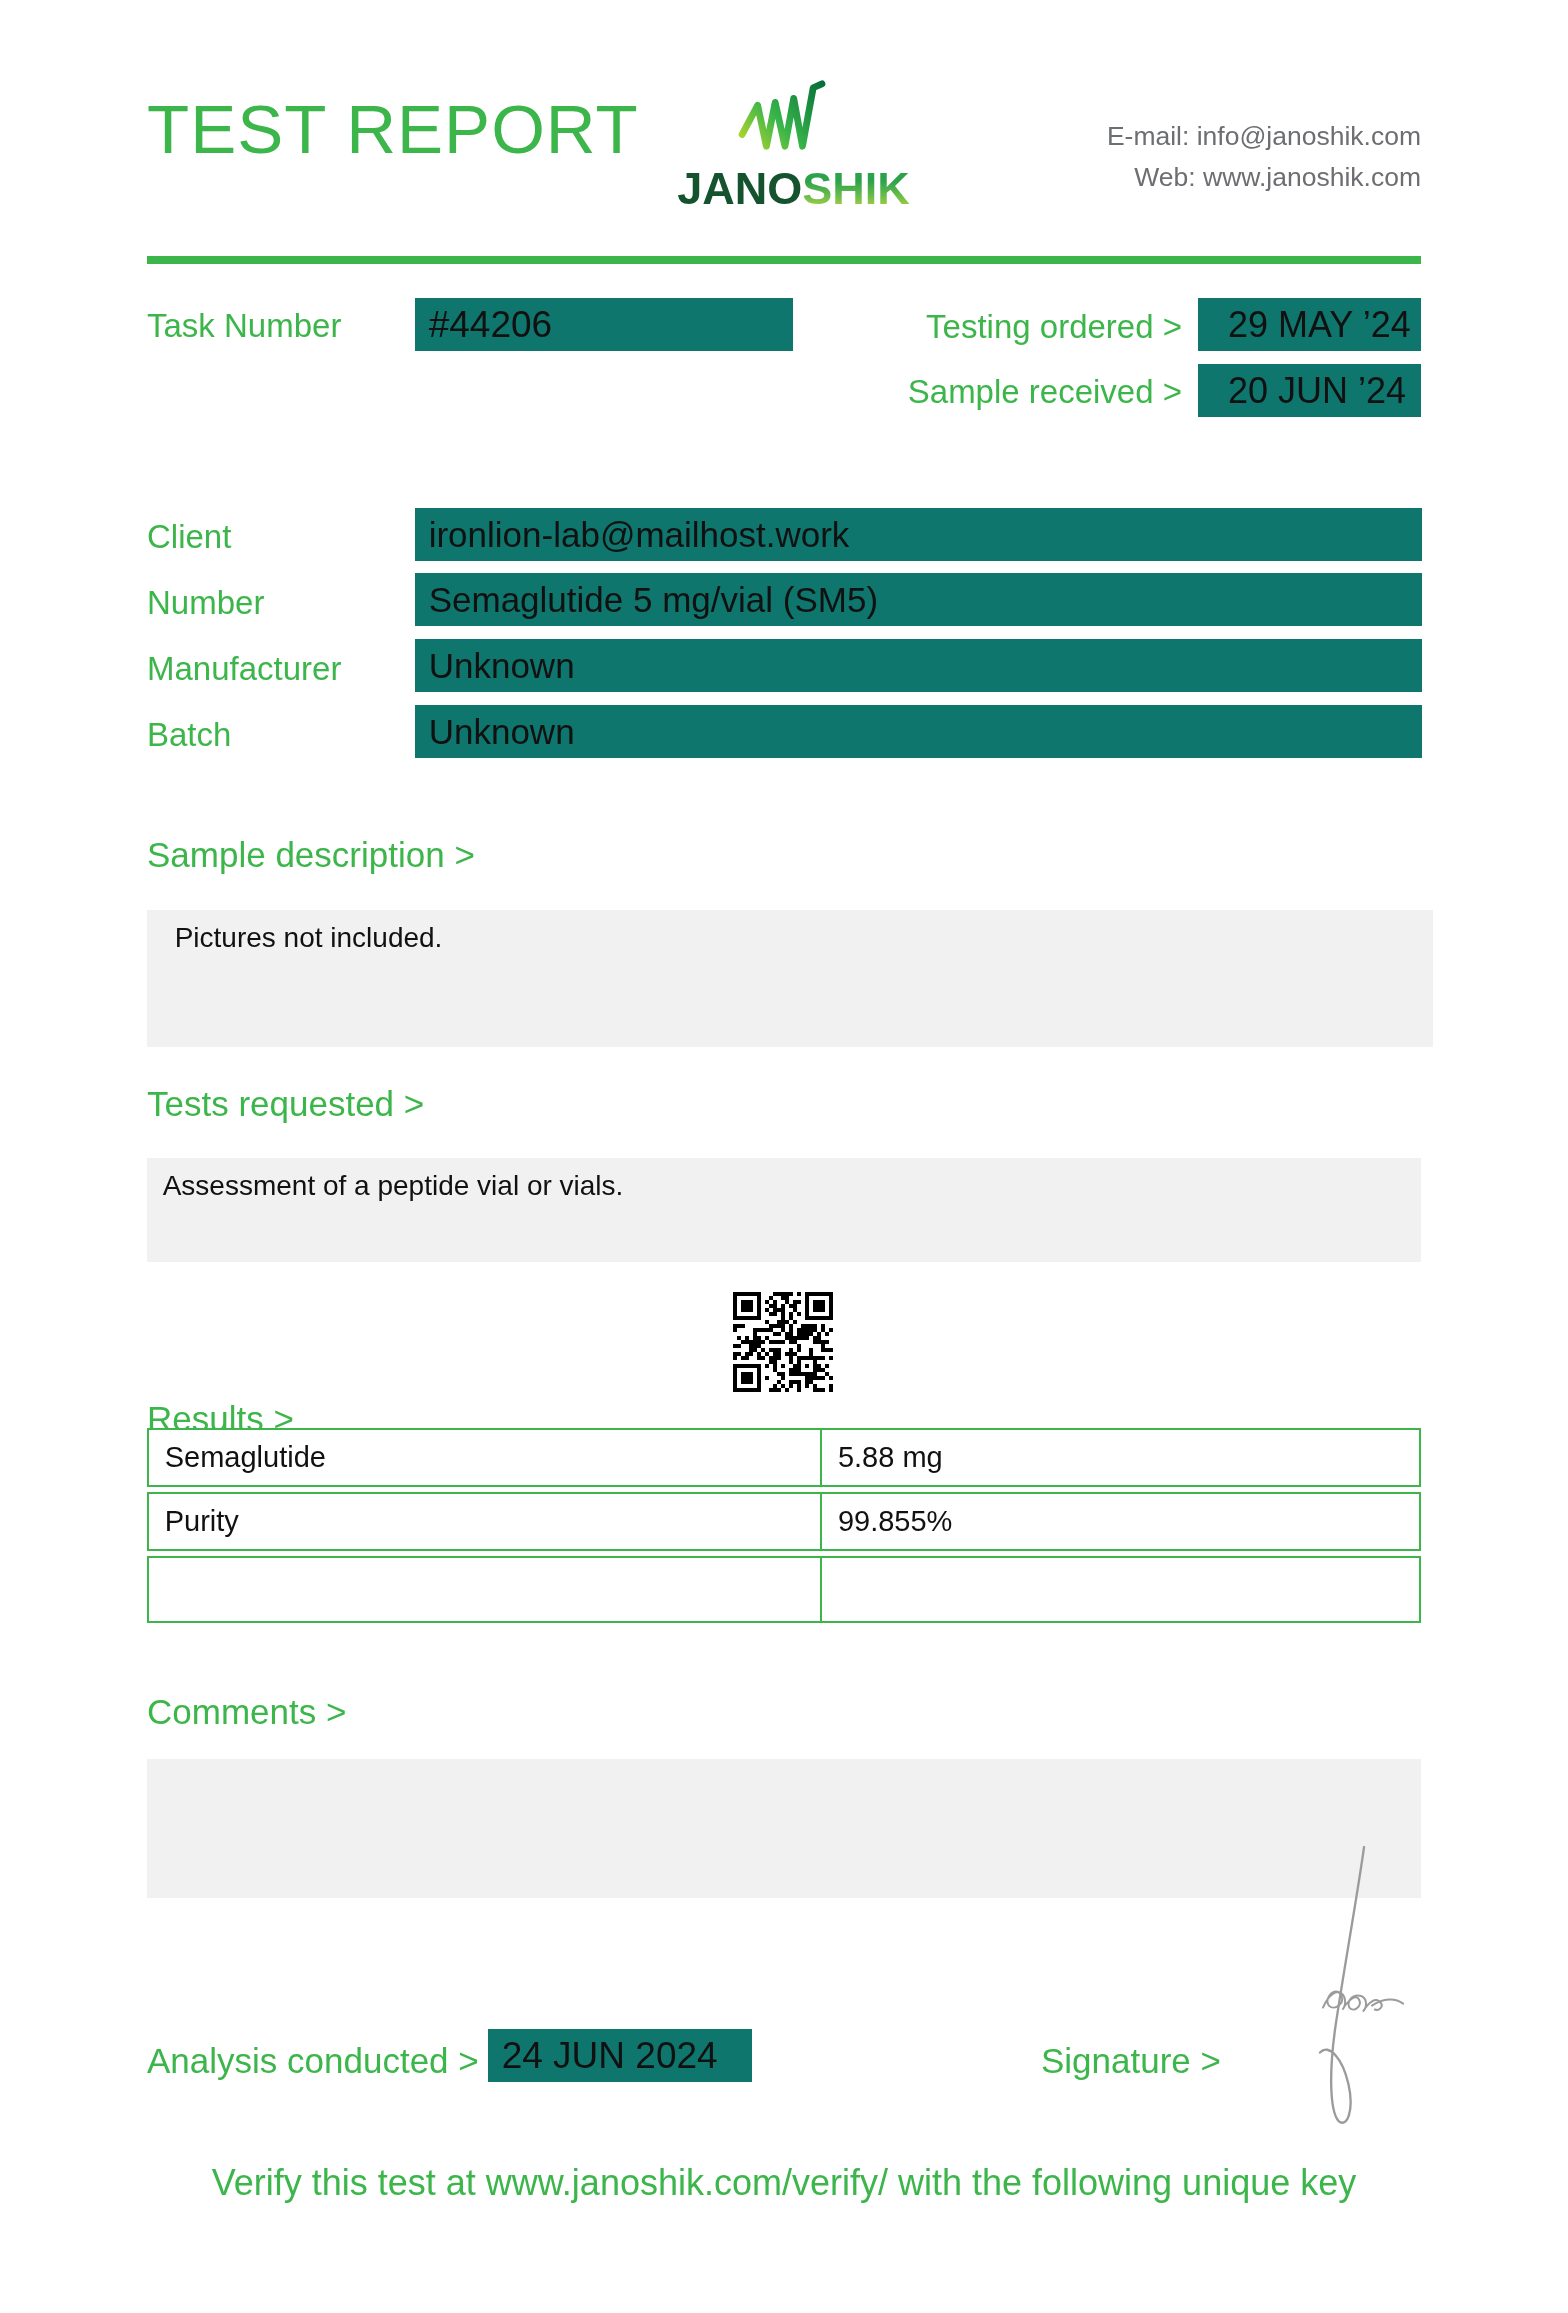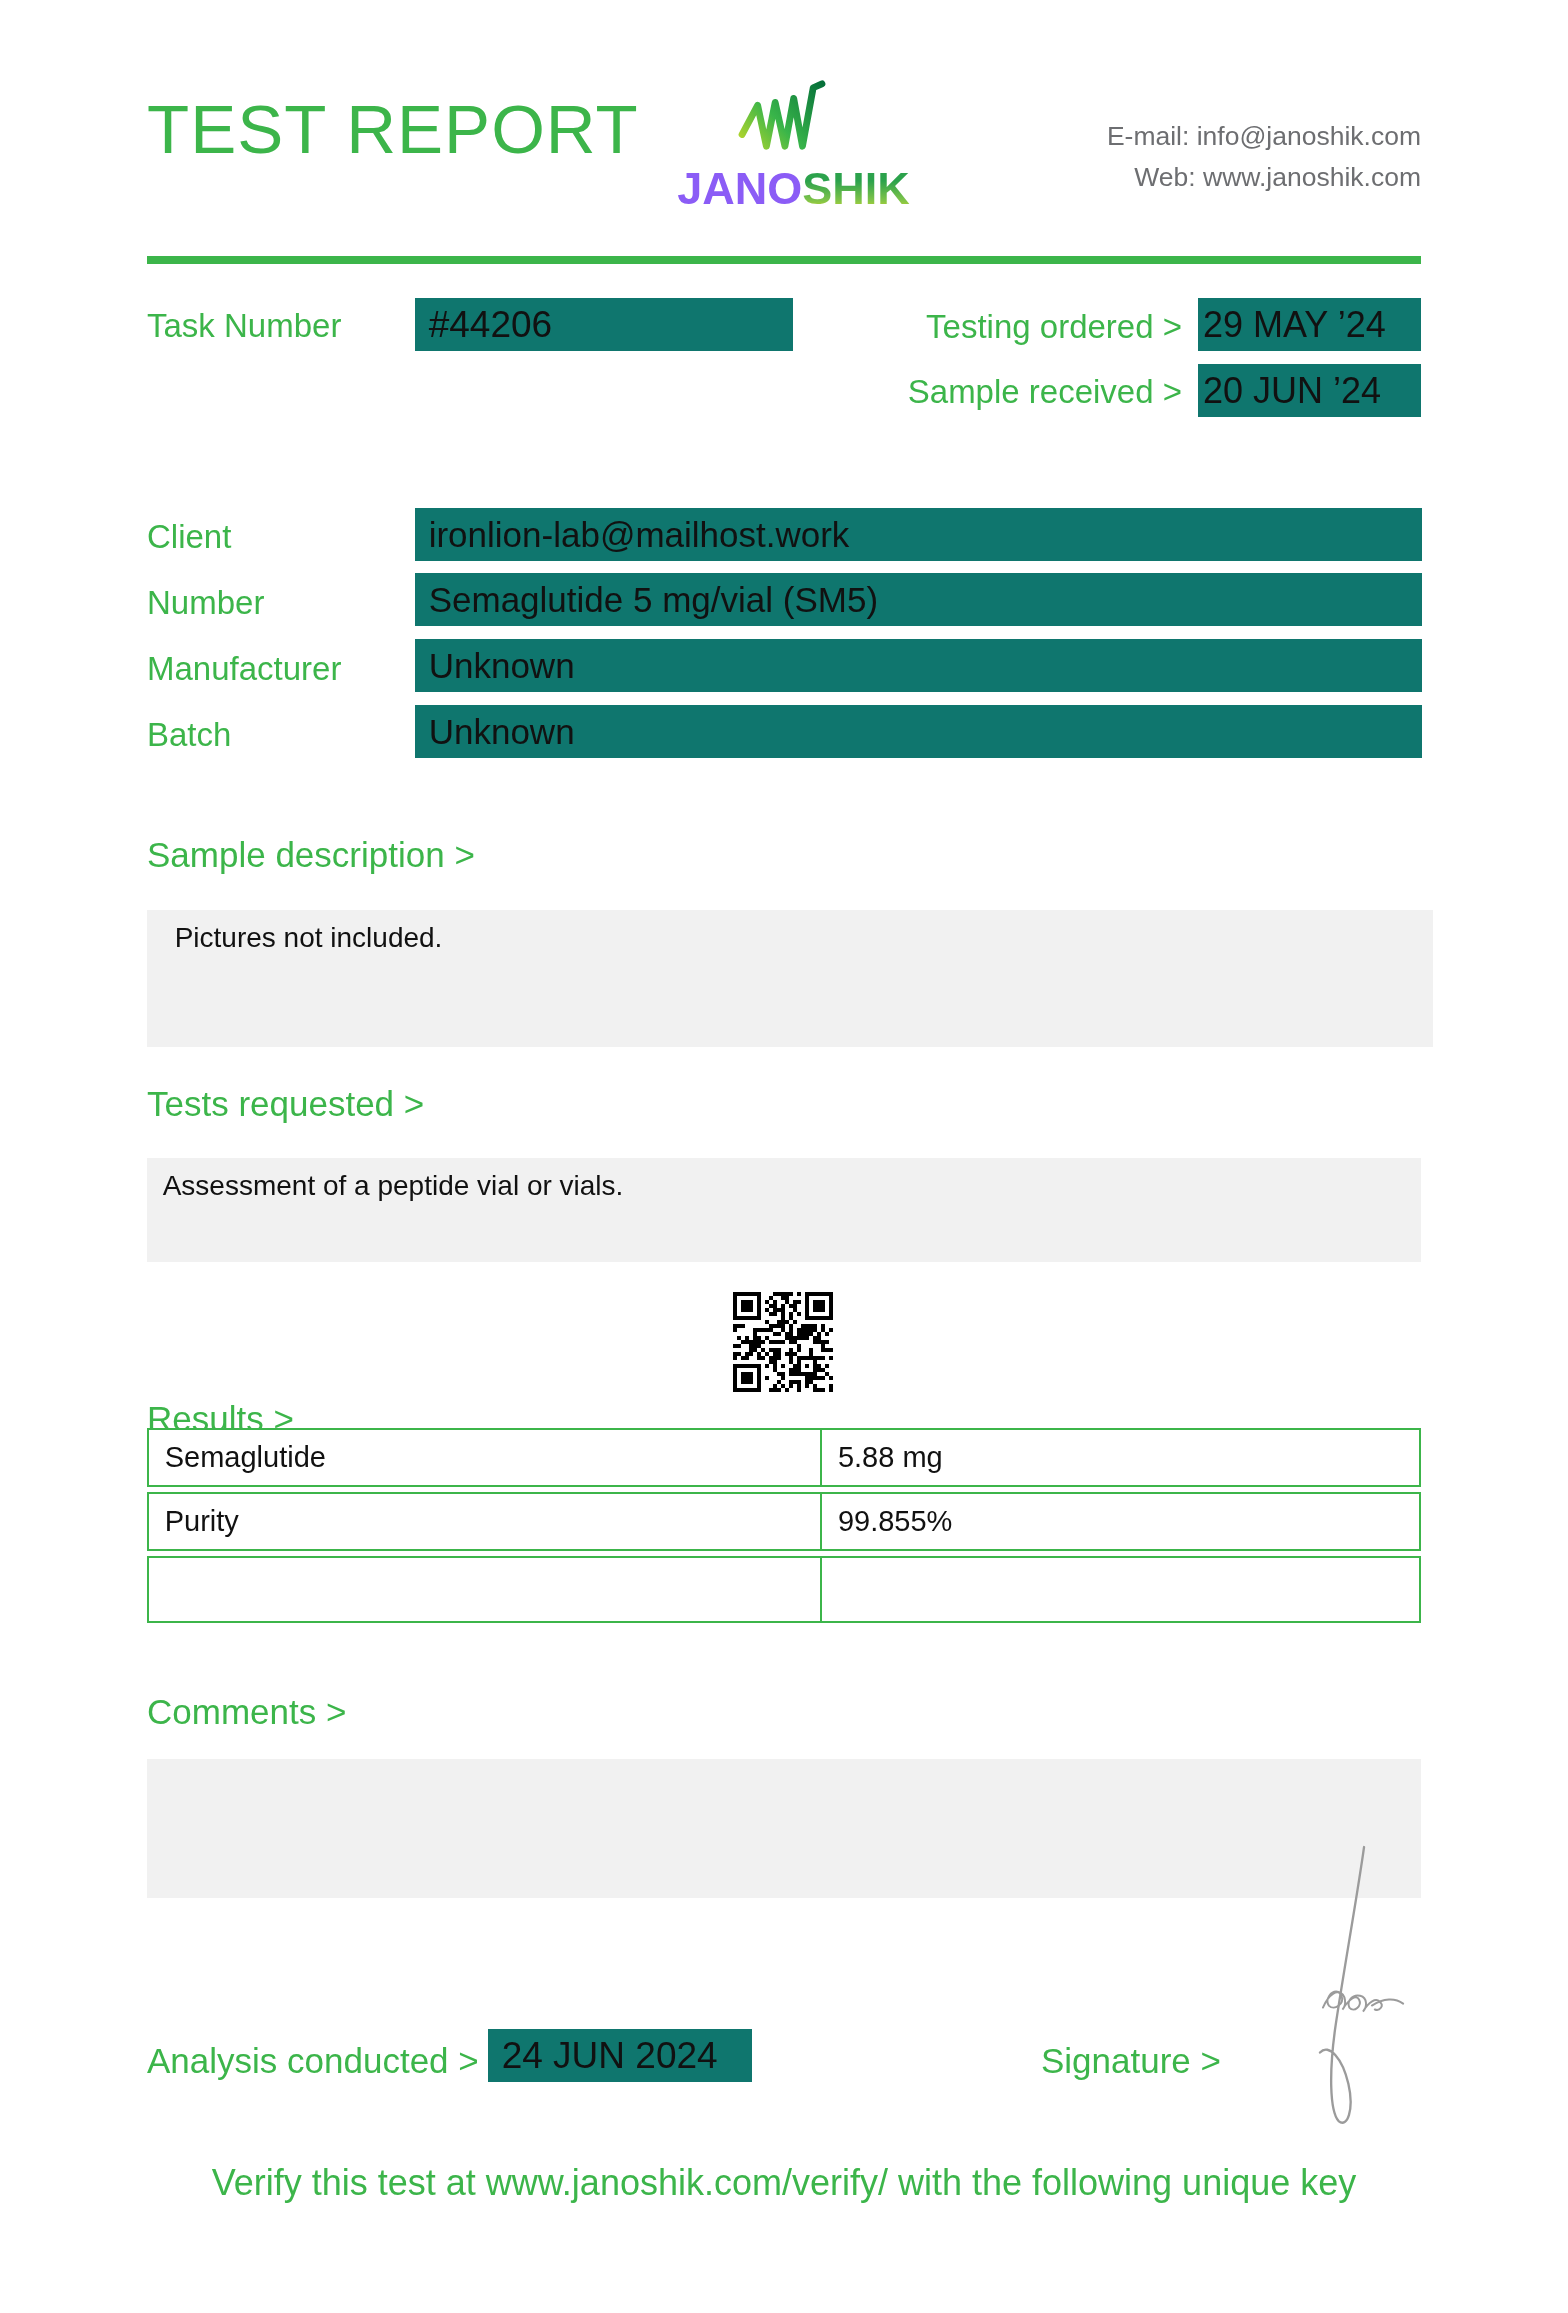--- a/index.html
+++ b/index.html
@@ -5,21 +5,21 @@
   html,body { margin:0; padding:0; background:#ffffff; }
   body { font-family:"Liberation Sans", sans-serif; color:#151515; }
   .page { position:relative; width:1568px; height:2313px; background:#fff; overflow:hidden; }
 
   
   .title { position:absolute; left:147px; top:90px; font-size:69px; font-weight:500;
            letter-spacing:1px; color:#3cb54a; white-space:nowrap; }
   .logo-icon { position:absolute; left:737px; top:78px; width:90px; height:78px; }
   .logo-text { position:absolute; left:676px; top:163px; width:235px; text-align:center;
                font-size:45px; font-weight:bold; letter-spacing:0px; white-space:nowrap; }
-  .logo-jano { color:#8b5cf6; }
+  .logo-jano { color:#14532d; }
   .logo-shik { color:#3cb54a; }
   @supports (-webkit-background-clip: text) {
     .logo-shik { background:linear-gradient(180deg,#2ca24c 35%,#7cc24a 72%,#d7df23 100%);
                  -webkit-background-clip:text; color:transparent; }
   }
   .contact { position:absolute; right:147px; top:116px; text-align:right;
              color:#6d6e71; font-size:26.5px; line-height:41px; white-space:nowrap; }
 
   .rule { position:absolute; left:147px; top:256px; width:1274px; height:7.8px; background:#3cb54a; }
 
@@ -30,21 +30,21 @@
   .vbox .vtext { display:block; padding-left:13.7px; font-size:37px; line-height:53px;
                  color:#111; white-space:nowrap; }
 
   .task-label { left:147px; top:307px; }
   .task-box { left:415px; top:298px; width:378px; height:53px; }
 
   .date-label-1 { left:863px; top:308px; width:319px; text-align:right; }
   .date-label-2 { left:863px; top:373px; width:319px; text-align:right; }
   .date-box-1 { left:1198px; top:298px; width:223px; height:53px; }
   .date-box-2 { left:1198px; top:364px; width:223px; height:53px; }
-  .date-box .vtext { font-size:36px; padding-left:5px; }
+  .date-box .vtext { font-size:36px; padding-left:30px; }
 
   .info-label { left:147px; }
   .info-bar { left:415px; width:1007px; height:53px; }
   .info-bar .vtext { font-size:35px; }
 
   .bigbox { position:absolute; left:147px; width:1274px; background:#f1f1f1; }
   .bigbox .btext { display:block; padding:11.8px 0 0 15.7px; font-size:28px; color:#111; }
 
   .sdesc-heading { left:147px; top:835px; }
   .sdesc-box { top:910px; height:137px;padding-left:12px; }

